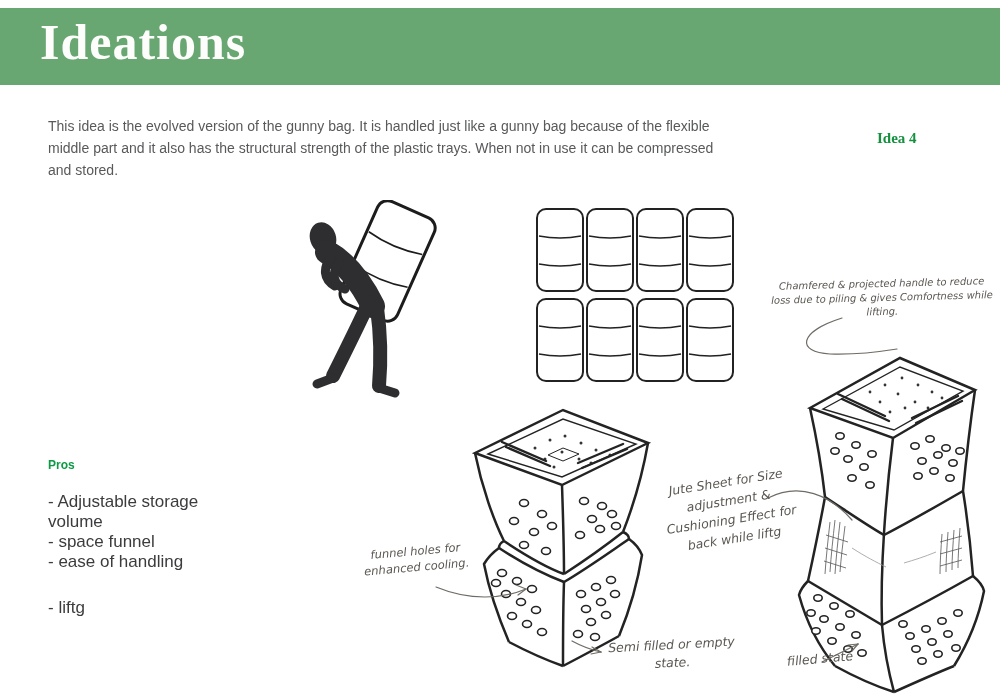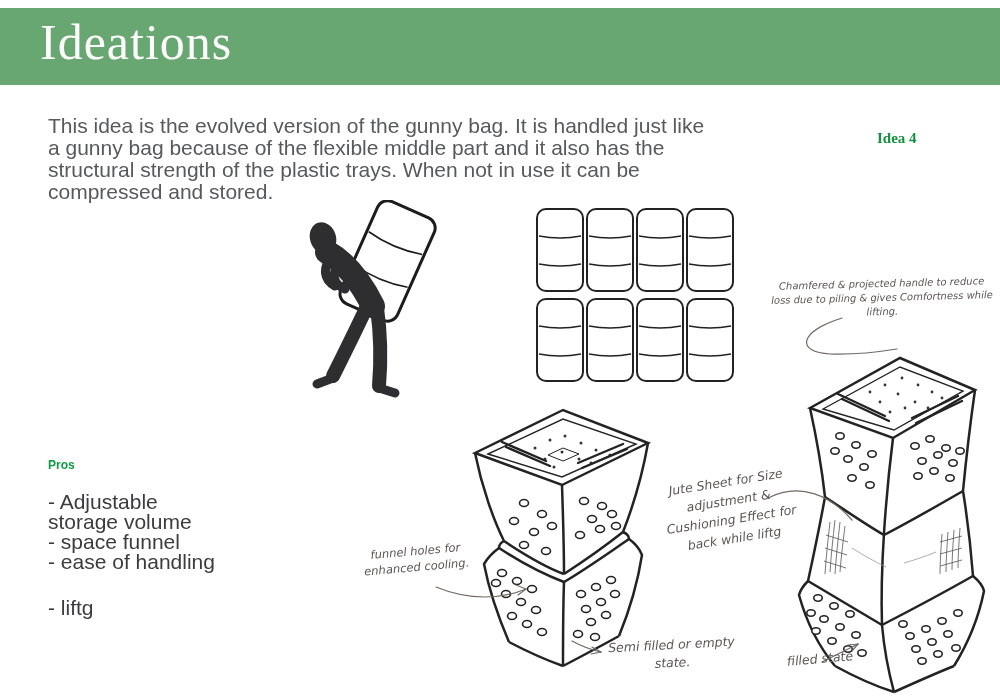--- a/index.html
+++ b/index.html
@@ -9,40 +9,40 @@
   }
   .page{position:absolute;inset:0;}
 
   .header-band{
     position:absolute;left:0;top:8px;width:1000px;height:77px;
     background:#68a771;
   }
   .page-title{
     position:absolute;left:40px;top:13px;margin:0;
     font-family:"Liberation Serif","DejaVu Serif",serif;
-    font-weight:400;font-size:50px;color:#fdfdfb;letter-spacing:1px;
+    font-weight:700;font-size:50px;color:#fdfdfb;letter-spacing:1px;
   }
 
   .description{
     position:absolute;left:48px;top:115px;width:668px;
-    font-size:21px;line-height:22px;color:#58595b;
+    font-size:14px;line-height:22px;color:#58595b;
   }
   .idea-label{
     position:absolute;left:877px;top:130px;
     font-family:"Liberation Serif","DejaVu Serif",serif;
     font-weight:700;font-size:15px;color:#14913f;
   }
 
   .pros-block{position:absolute;left:48px;top:458px;width:185px;}
   .cons-block{position:absolute;left:48px;top:598px;width:185px;}
   .list-heading{
     font-weight:700;font-size:12px;color:#0c9a44;margin:0 0 20px 0;
   }
   .list-item{
-    font-size:21px;color:#3c3c3e;line-height:20px;margin:0;
+    font-size:17px;color:#3c3c3e;line-height:20px;margin:0;
   }
 
   .sketch{position:absolute;}
   .annotation{
     position:absolute;
     font-family:"DejaVu Sans",sans-serif;font-style:italic;
     color:#5b5752;text-align:center;
   }
   .note-handle{left:770px;top:277px;width:224px;font-size:10px;line-height:14px;transform:rotate(-1.5deg);}
   .note-jute{left:652px;top:472px;width:156px;font-size:12.5px;line-height:19px;transform:rotate(-9deg);}

